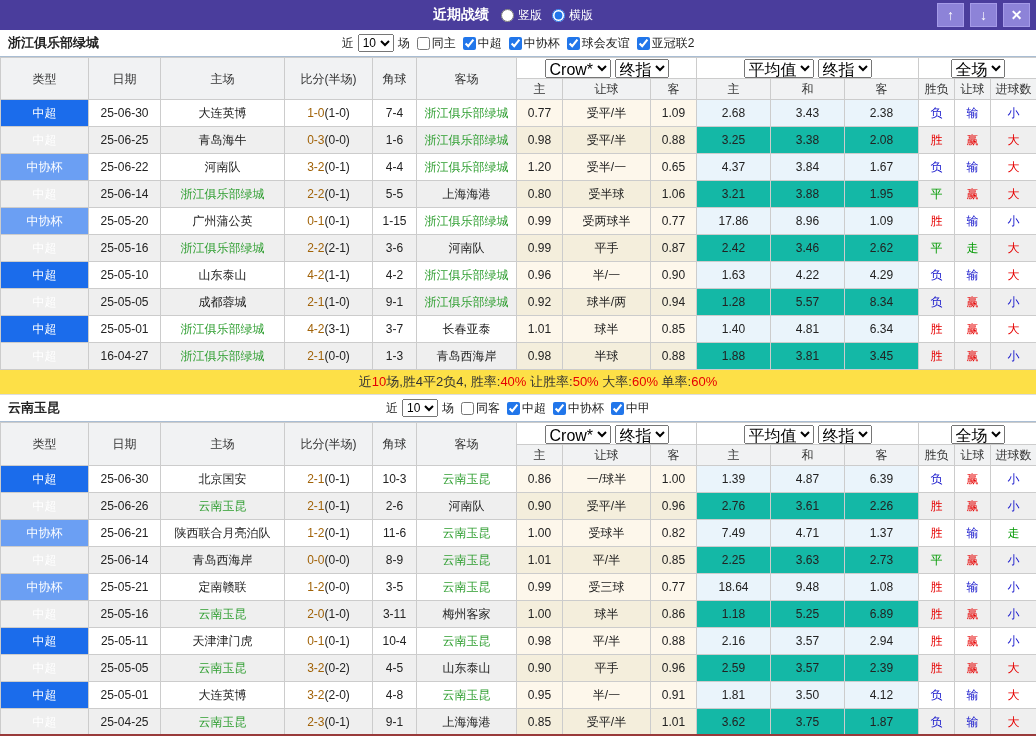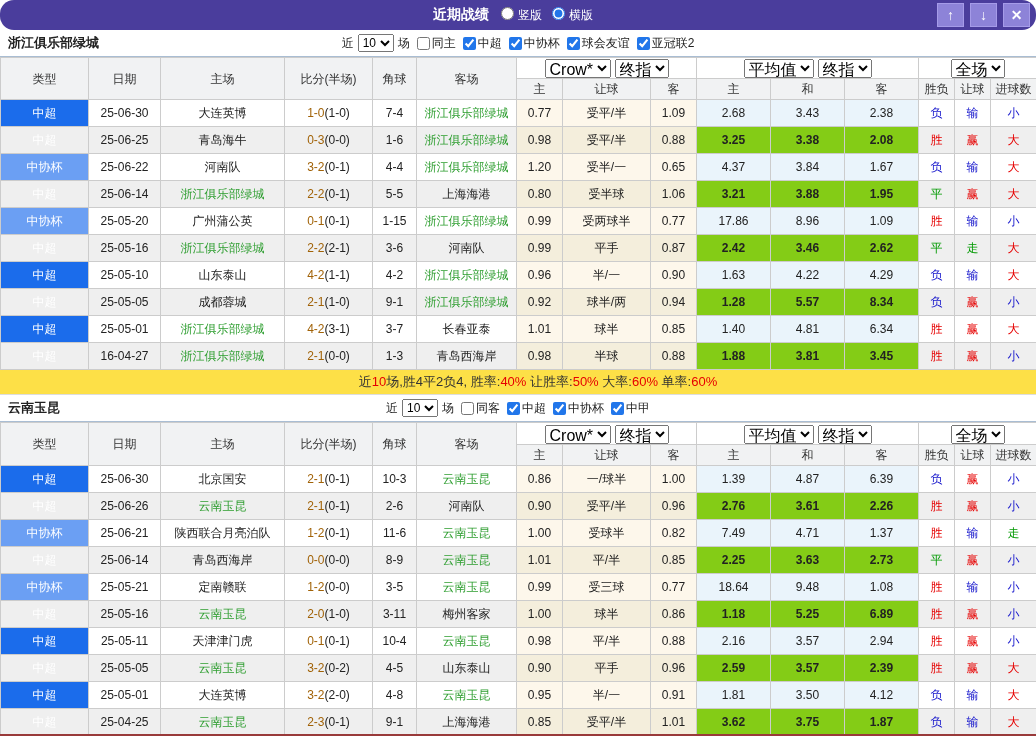--- a/index.html
+++ b/index.html
@@ -3,24 +3,24 @@
 <meta charset="utf-8">
 <style>
   html,body{margin:0;padding:0;}
   body{
     width:1036px;height:736px;overflow:hidden;position:relative;
     background:#fff;color:#222;
     font-family:"Liberation Sans","DejaVu Sans",sans-serif;font-size:12px;
   }
   input,select{accent-color:#2176ea;}
   
-  .titlebar{height:30px;background:#4a3d9c;display:flex;align-items:center;justify-content:center;position:relative;border-radius:14px;}
+  .titlebar{height:30px;background:#4a3d9c;display:flex;align-items:center;justify-content:center;position:relative;}
   .tb-title{color:#fff;font-weight:bold;font-size:14px;margin-right:12px;}
   .tb-views{display:flex;align-items:center;color:#fff;font-size:12px;}
-  .tb-views label{display:flex;align-items:flex-start;margin-right:10px;cursor:pointer;}
+  .tb-views label{display:flex;align-items:center;margin-right:10px;cursor:pointer;}
   .tb-views input{margin:0 4px 0 0;}
   .tb-buttons{position:absolute;right:6px;top:3px;display:flex;gap:6px;}
   .tbtn{width:27px;height:24px;background:#8d83d8;border:1px solid #a59bе8;border:1px solid #a59be8;
         color:#fff;font-size:14px;font-weight:bold;line-height:22px;text-align:center;cursor:pointer;padding:0;}
   
   .filter-row{height:26px;display:flex;align-items:center;position:relative;background:#fff;border-bottom:1px solid #a9bdd3;}
   .team-name{position:absolute;left:8px;font-weight:bold;font-size:13px;color:#222;}
   .filter-controls{margin:0 auto;display:flex;align-items:center;font-size:12px;color:#222;}
   .filter-controls select{margin:0 4px;font-size:12px;}
   .filter-controls .cb-label{display:flex;align-items:center;cursor:pointer;}
@@ -29,21 +29,21 @@
   table{border-collapse:collapse;table-layout:fixed;width:1036px;}
   th,td{border:1px solid #ccc;text-align:center;padding:0;overflow:hidden;white-space:nowrap;font-weight:normal;}
   thead th{background:#f1f2f3;color:#333;height:20px;line-height:20px;font-size:12px;}
   thead th.dd-cell{background:#fff;}
   thead select{font-size:16px;height:19px;margin:0 2px;vertical-align:middle;}
   tbody td{height:26px;line-height:26px;font-size:12px;background:#fff;}
   tbody tr.alt td{background:#efefef;}
   tbody td.crow{background:#fdf7eb;}
   tbody tr.alt td.crow{background:#f4eedc;}
   tbody td.avg{background:#eaf4fb;}
-  tbody tr.alt td.avg{background:#84cc16;font-weight:bold;}
+  tbody tr.alt td.avg{background:#14b8a6;}
   tbody td.type-csl{background:#1b6ceb;color:#fff;}
   tbody td.type-cup{background:#6b9ff3;color:#fff;}
   td.g{color:#2e9e30;}
   .score{color:#a16207;}
   .half{color:#222;}
   .res-r{color:#e60000;}
   .res-b{color:#1414cc;}
   .res-g{color:#009900;}
   
   .summary{height:24px;line-height:24px;text-align:center;font-size:13px;color:#333;border-bottom:1px solid #ddd;background:#fde047;padding-left:40px;}

